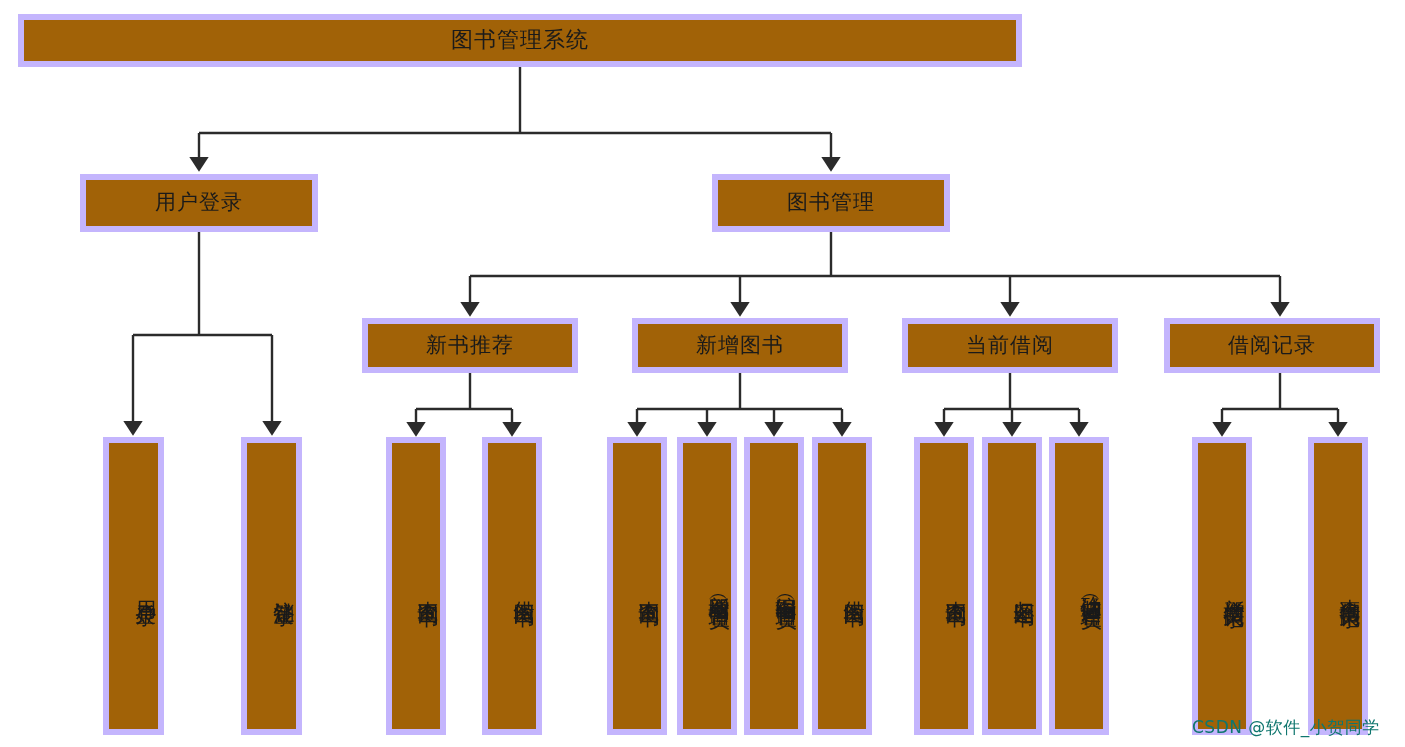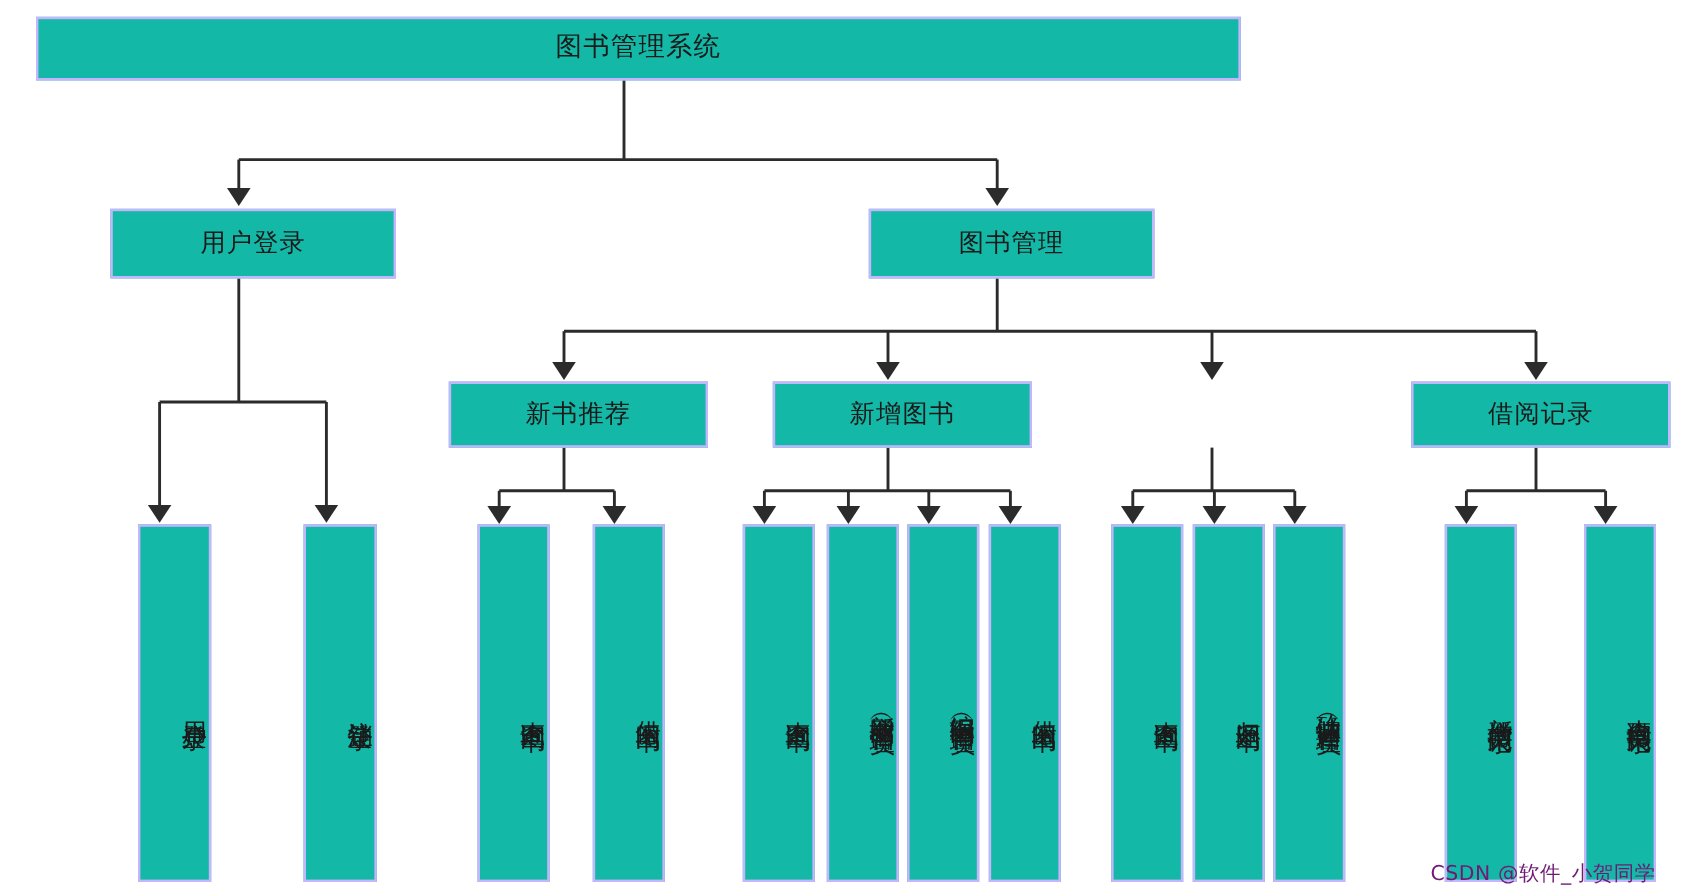--- a/index.html
+++ b/index.html
@@ -22,27 +22,26 @@
     position: absolute;
     left: 0;
     top: 0;
     width: 1405px;
     height: 747px;
     pointer-events: none;
   }
   .node {
     position: absolute;
     box-sizing: border-box;
-    background: #14b8a6;
-    border: 2px solid #c4b5fd;
+    background: #a16207;
+    border: 6px solid #c4b5fd;
     display: flex;
     align-items: center;
     justify-content: center;
     color: #1a1a1a;
-    margin-left: 12px;
   }
   .node-h {
     font-size: 21px;
     letter-spacing: 1px;
     line-height: 1.2;
     text-align: center;
   }
   .node-root {
     font-size: 22px;
   }
@@ -59,21 +58,21 @@
     overflow: hidden;
   }
   .node-v > span {
     writing-mode: vertical-rl;
     text-orientation: upright;
     display: block;
   }
   .watermark {
     position: absolute;
     font-size: 17px;
-    color: #701a75;
+    color: #0f766e;
     white-space: nowrap;
     letter-spacing: 0.5px;
     font-family: "DejaVu Sans", "Liberation Sans", sans-serif;
   }
 </style>
 </head>
 <body>
 
 <div id="diagram-root">
 
@@ -127,20 +126,21 @@
     </g>
   </svg>
 
   <div class="node node-h node-root" style="left: 18px; top: 14px; width: 1004px; height: 53px;">图书管理系统</div>
 
   <div class="node node-h" style="left: 80px; top: 174px; width: 238px; height: 58px;">用户登录</div>
   <div class="node node-h" style="left: 362px; top: 318px; width: 216px; height: 55px;">新书推荐</div>
 
   <div class="node node-h" style="left: 712px; top: 174px; width: 238px; height: 58px;">图书管理</div>
   <div class="node node-h" style="left: 632px; top: 318px; width: 216px; height: 55px;">新增图书</div>
+  <div class="node node-h" style="left: 902px; top: 318px; width: 216px; height: 55px;">当前借阅</div>
   <div class="node node-h" style="left: 1164px; top: 318px; width: 216px; height: 55px;">借阅记录</div>
 
   <div class="node node-v" style="left: 103px; top: 437px; width: 61px; height: 298px;">
       <span>用户登录</span>
     </div>
   <div class="node node-v" style="left: 241px; top: 437px; width: 61px; height: 298px;">
       <span>注销登录</span>
     </div>
   <div class="node node-v" style="left: 386px; top: 437px; width: 60px; height: 298px;">
       <span>查询图书</span>

